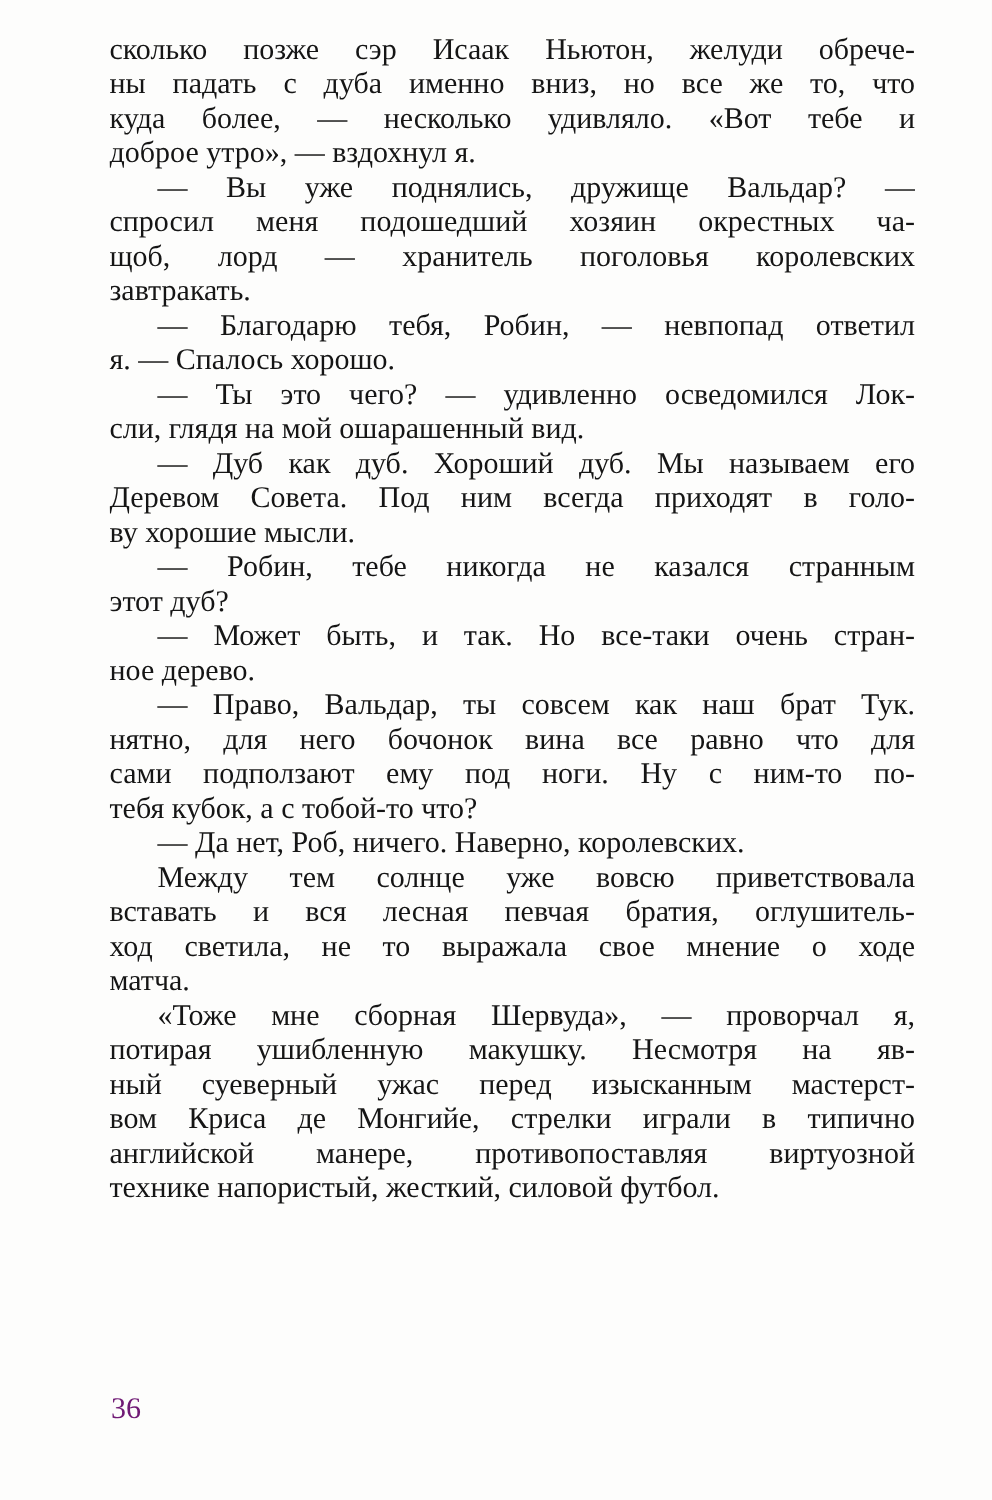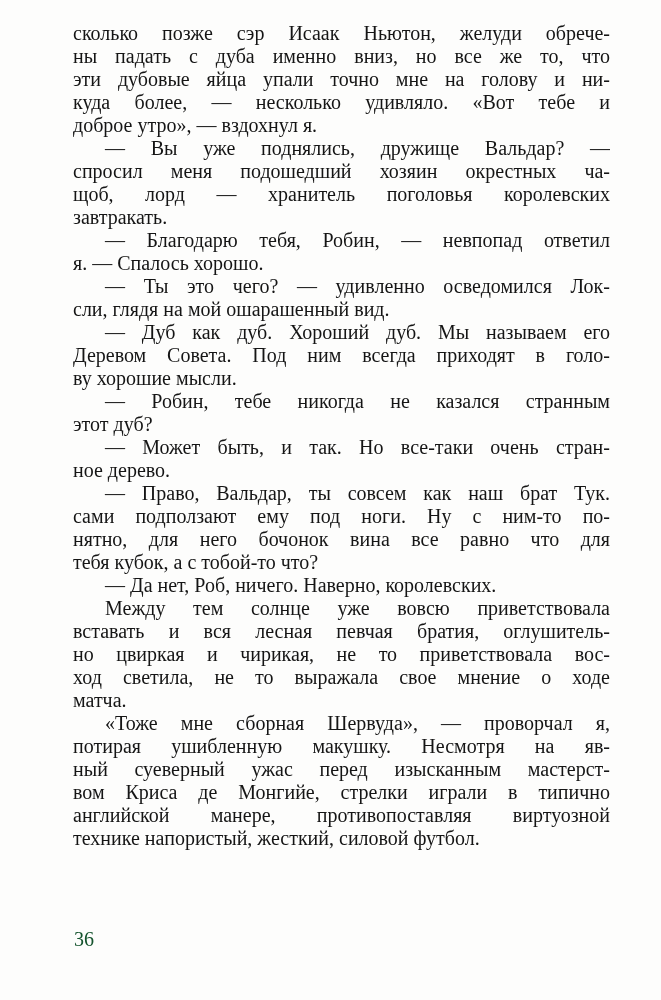--- a/index.html
+++ b/index.html
@@ -46,32 +46,31 @@
   }
   .line.indent {
     text-indent: 32px;
   }
   .page-number {
     position: absolute;
     left: 74px;
     top: 928px;
     font-size: 20px;
     line-height: 23px;
-    color: #14532d;
+    color: #701a75;
   }
 </style>
 </head>
 <body>
 
 <div class="page">
   <div class="text-block">
       <div class="paragraph">
         <div class="line">сколько позже сэр Исаак Ньютон, желуди обрече-</div>
         <div class="line">ны падать с дуба именно вниз, но все же то, что</div>
-        <div class="line">эти дубовые яйца упали точно мне на голову и ни-</div>
         <div class="line">куда более, — несколько удивляло. «Вот тебе и</div>
         <div class="line para-last">доброе утро», — вздохнул я.</div>
       </div>
       <div class="paragraph">
         <div class="line indent">— Вы уже поднялись, дружище Вальдар? —</div>
         <div class="line">спросил меня подошедший хозяин окрестных ча-</div>
         <div class="line">щоб, лорд — хранитель поголовья королевских</div>
         <div class="line para-last">завтракать.</div>
       </div>
       <div class="paragraph">
@@ -90,31 +89,30 @@
       <div class="paragraph">
         <div class="line indent">— Робин, тебе никогда не казался странным</div>
         <div class="line para-last">этот дуб?</div>
       </div>
       <div class="paragraph">
         <div class="line indent">— Может быть, и так. Но все-таки очень стран-</div>
         <div class="line para-last">ное дерево.</div>
       </div>
       <div class="paragraph">
         <div class="line indent">— Право, Вальдар, ты совсем как наш брат Тук.</div>
+        <div class="line">нятно, для него бочонок вина все равно что для</div>
         <div class="line">сами подползают ему под ноги. Ну с ним-то по-</div>
-        <div class="line">нятно, для него бочонок вина все равно что для</div>
         <div class="line para-last">тебя кубок, а с тобой-то что?</div>
       </div>
       <div class="paragraph">
         <div class="line indent para-last">— Да нет, Роб, ничего. Наверно, королевских.</div>
       </div>
       <div class="paragraph">
         <div class="line indent">Между тем солнце уже вовсю приветствовала</div>
         <div class="line">вставать и вся лесная певчая братия, оглушитель-</div>
-        <div class="line">но цвиркая и чирикая, не то приветствовала вос-</div>
         <div class="line">ход светила, не то выражала свое мнение о ходе</div>
         <div class="line para-last">матча.</div>
       </div>
       <div class="paragraph">
         <div class="line indent">«Тоже мне сборная Шервуда», — проворчал я,</div>
         <div class="line">потирая ушибленную макушку. Несмотря на яв-</div>
         <div class="line">ный суеверный ужас перед изысканным мастерст-</div>
         <div class="line">вом Криса де Монгийе, стрелки играли в типично</div>
         <div class="line">английской манере, противопоставляя виртуозной</div>
         <div class="line para-last">технике напористый, жесткий, силовой футбол.</div>

